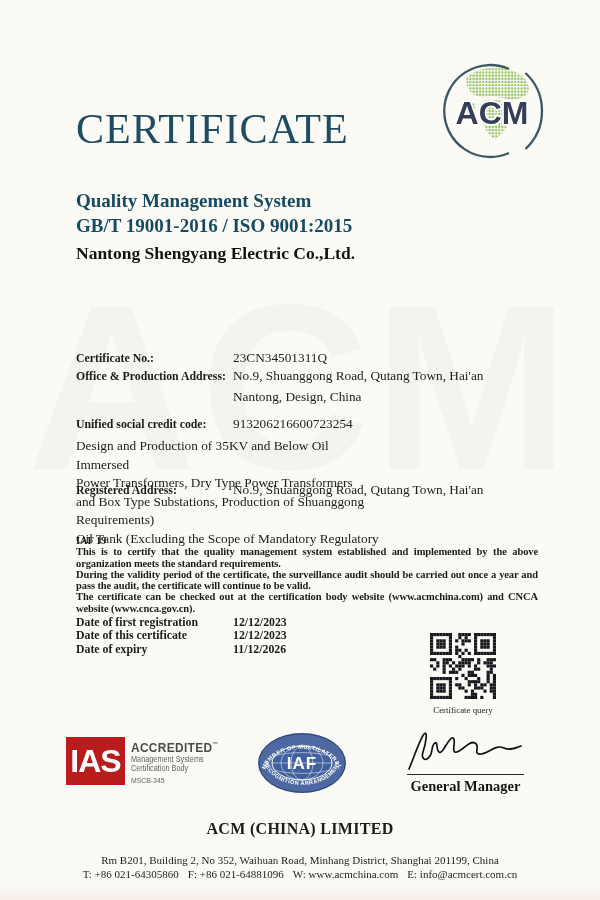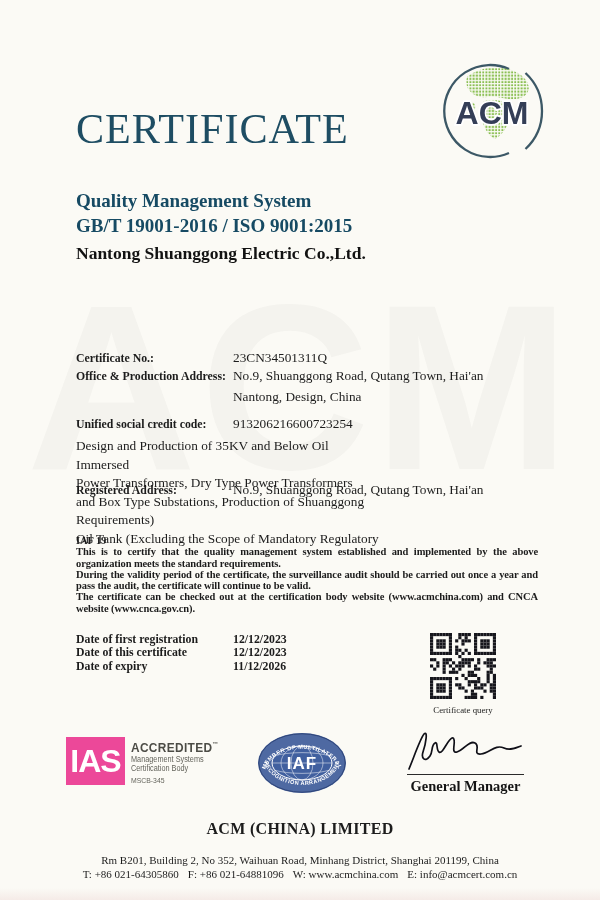--- a/index.html
+++ b/index.html
@@ -18,26 +18,26 @@
   .rows{position:absolute;left:76px;width:470px;}
   .row{display:flex;align-items:baseline;}
   .lbl{flex:0 0 157px;font-weight:bold;font-size:11.8px;}
   .val{font-size:13.3px;}
   .details{top:302px;} .details .row{line-height:20px;margin-top:46px;}
   .office{top:366px;} .office .val{line-height:20.5px;}
   .scope{top:437px;} .scope .val{line-height:18.5px;width:306px;}
   .iaf19{position:absolute;left:76px;top:535px;width:462px;font-size:10.5px;font-weight:bold;
         line-height:11.3px;letter-spacing:-0.1px;}
   .iaf19 p{margin:0;text-align:justify;}
-  .dates{top:633px;} .dates .row{line-height:13.4px;}
+  .dates{top:616px;} .dates .row{line-height:13.4px;}
   .dates .lbl{font-size:11.8px;} .dates .val{font-size:11.8px;font-weight:bold;}
   .qr-wrap{position:absolute;left:430px;top:633px;width:66px;text-align:center;}
   .qr-caption{font-size:8.8px;margin-top:2px;white-space:nowrap;}
   .ias{position:absolute;left:66px;top:737px;display:flex;align-items:flex-start;}
-  .ias-box{width:59px;height:48px;background:#ec4899;color:#ffffff;
+  .ias-box{width:59px;height:48px;background:#b91c1c;color:#ffffff;
         font-family:"Liberation Sans",sans-serif;font-weight:bold;font-size:32px;letter-spacing:-1px;
         display:flex;align-items:center;justify-content:center;}
   .ias-text{margin-left:6px;font-family:"Liberation Sans",sans-serif;
         transform:scaleX(0.88);transform-origin:left top;}
   .ias-accredited{font-size:13.5px;font-weight:bold;letter-spacing:0.4px;color:#4c4c46;line-height:14px;}
   .ias-accredited sup{font-size:6px;}
   .ias-sub{font-size:8.3px;line-height:9.6px;color:#64645c;}
   .ias-mscb{font-size:7.8px;margin-top:2px;color:#64645c;}
   .iaf-seal{position:absolute;left:256px;top:731px;}
   .sig-svg{position:absolute;left:402px;top:727px;}
@@ -71,21 +71,21 @@
     <path fill="url(#gdots)" d="M48,46 C58,42 70,46 72,56 C74,68 66,80 58,84 C50,80 44,68 44,58 C44,52 44,48 48,46 Z"></path>
     <path fill="url(#gdots)" d="M28,48 C34,44 40,48 38,54 C36,60 30,62 26,58 C24,54 25,50 28,48 Z"></path>
     <text x="55" y="69" text-anchor="middle" font-family="Liberation Sans, sans-serif" font-size="32" font-weight="bold" fill="#343e57" stroke="#ffffff" stroke-width="3.5" paint-order="stroke" letter-spacing="0">ACM</text>
   </svg>
 
   <div class="subtitle">
     <div>Quality Management System</div>
     <div>GB/T 19001-2016 / ISO 9001:2015</div>
   </div>
 
-  <div class="company">Nantong Shuanggong Electric Co.,Ltd.</div>
+  <div class="company">Nantong Shengyang Electric Co.,Ltd.</div>
 
   <div class="rows details">
     <div class="row">
       <span class="lbl">Certificate No.:</span>
       <span class="val">23CN34501311Q</span>
     </div>
     <div class="row">
       <span class="lbl">Unified social credit code:</span>
       <span class="val">913206216600723254</span>
     </div>

